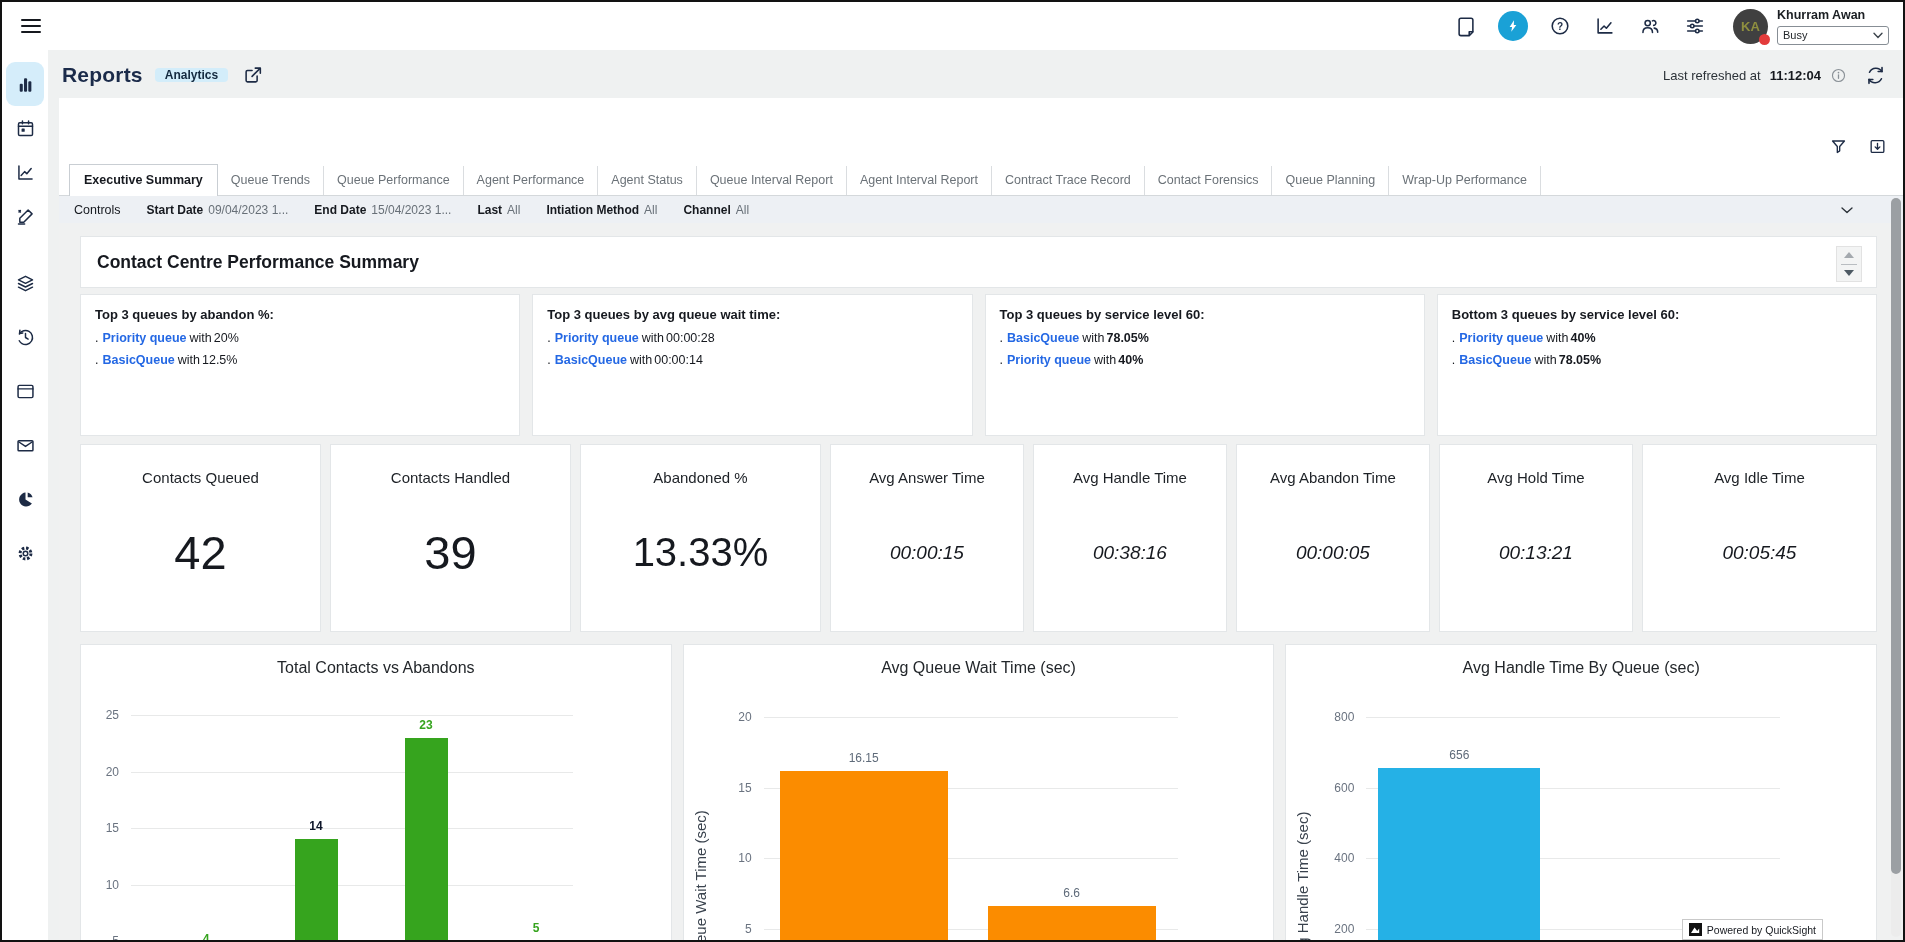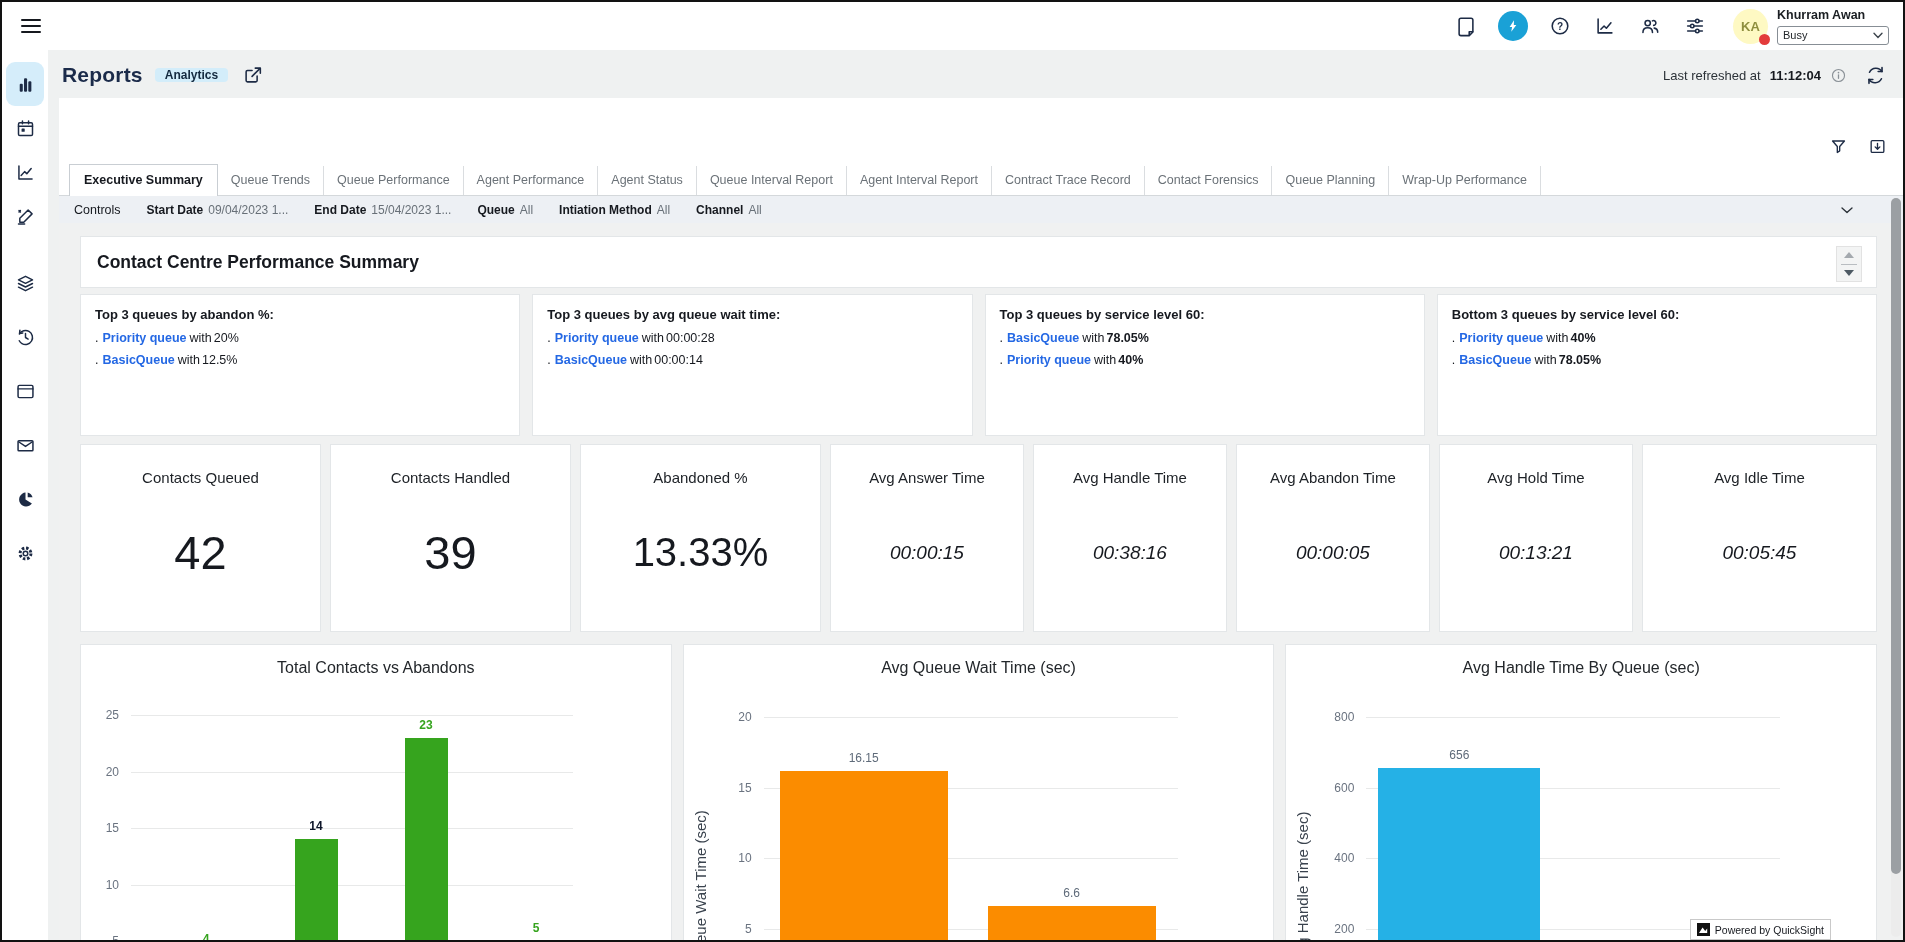--- a/index.html
+++ b/index.html
@@ -8,21 +8,21 @@
   svg{display:block;}
   .ic{fill:none;stroke:#1d2b45;stroke-width:1.7;stroke-linecap:round;stroke-linejoin:round;}
   .icf{fill:#1d2b45;stroke:none;}
 
   
   .topbar{height:48px;flex:none;display:flex;align-items:center;padding:0 14px 0 16px;background:#fff;}
   .tb-right{margin-left:auto;display:flex;align-items:center;gap:19px;}
   .tb-btn{width:26px;height:26px;display:flex;align-items:center;justify-content:center;}
   .bolt-circle{width:30px;height:30px;border-radius:50%;background:#1aa1d6;display:flex;align-items:center;justify-content:center;}
   .user{display:flex;align-items:center;gap:9px;margin-left:6px;}
-  .avatar{width:35px;height:35px;border-radius:50%;background:#fef9c3;color:#8f8f3f;font-weight:bold;font-size:13px;
+  .avatar{width:35px;height:35px;border-radius:50%;background:#404040;color:#8f8f3f;font-weight:bold;font-size:13px;
     display:flex;align-items:center;justify-content:center;position:relative;}
   .status-dot{position:absolute;right:-2px;bottom:-1px;width:11px;height:11px;border-radius:50%;background:#e33b3b;}
   .uname{font-size:12.5px;font-weight:bold;color:#1b1f23;line-height:1.2;}
   .uselect{margin-top:3px;width:100px;height:17px;border:1px solid #878e95;border-radius:3px;font-size:11px;color:#23272b;
     display:flex;align-items:center;justify-content:space-between;padding:0 5px;background:#fff;}
 
   
   .bodyrow{flex:1;display:flex;min-height:0;}
   .sidebar{width:46px;flex:none;background:#fff;padding-top:12px;display:flex;flex-direction:column;align-items:center;}
   .side-item{width:38px;height:44px;border-radius:9px;display:flex;align-items:center;justify-content:center;}
@@ -85,21 +85,21 @@
   .ccard{flex:1;position:relative;}
   .ctitle{position:absolute;top:14px;left:0;width:100%;text-align:center;font-size:16px;color:#23272b;}
   .plot{position:absolute;inset:0;}
   .gridline{position:absolute;height:1px;background:#e8e9e9;}
   .tick{position:absolute;width:40px;text-align:right;font-size:12px;color:#6a7380;}
   .bar{position:absolute;}
   .blabel{position:absolute;width:70px;text-align:center;font-size:12px;}
   .ylabel{position:absolute;left:8px;writing-mode:vertical-rl;transform:rotate(180deg);height:200px;top:118px;
     font-size:15px;color:#3a434e;white-space:nowrap;}
 
-  .qs-badge{position:absolute;right:72px;bottom:0;height:19px;background:#fff;border:1px solid #c9c9c9;
+  .qs-badge{position:absolute;right:80px;bottom:0;height:19px;background:#fff;border:1px solid #c9c9c9;
     display:flex;align-items:center;gap:5px;padding:0 6px;font-size:10.5px;color:#16191f;}
 
   .sb-track{position:absolute;right:2px;top:100px;bottom:3px;width:10px;background:#ececec;border-radius:5px;}
   .sb-thumb{position:absolute;top:0;left:0;width:10px;height:676px;background:#9b9fa3;border-radius:5px;}
 </style>
 </head>
 <body>
 
 <div class="window">
 
@@ -363,21 +363,21 @@
 
         <div class="controls">
           <span class="ctrl-label">Controls</span>
           <span class="fgroup">
             <span class="f-label">Start Date</span><span class="f-value">09/04/2023 1...</span>
           </span>
           <span class="fgroup">
             <span class="f-label">End Date</span><span class="f-value">15/04/2023 1...</span>
           </span>
           <span class="fgroup">
-            <span class="f-label">Queue</span><span class="f-value">All</span>
+            <span class="f-label">Last</span><span class="f-value">All</span>
           </span>
           <span class="fgroup">
             <span class="f-label">Intiation Method</span><span class="f-value">All</span>
           </span>
           <span class="fgroup">
             <span class="f-label">Channel</span><span class="f-value">All</span>
           </span>
           <span class="ctrl-chevron">
             <span>
               <svg width="20" height="20" viewBox="0 0 24 24">

